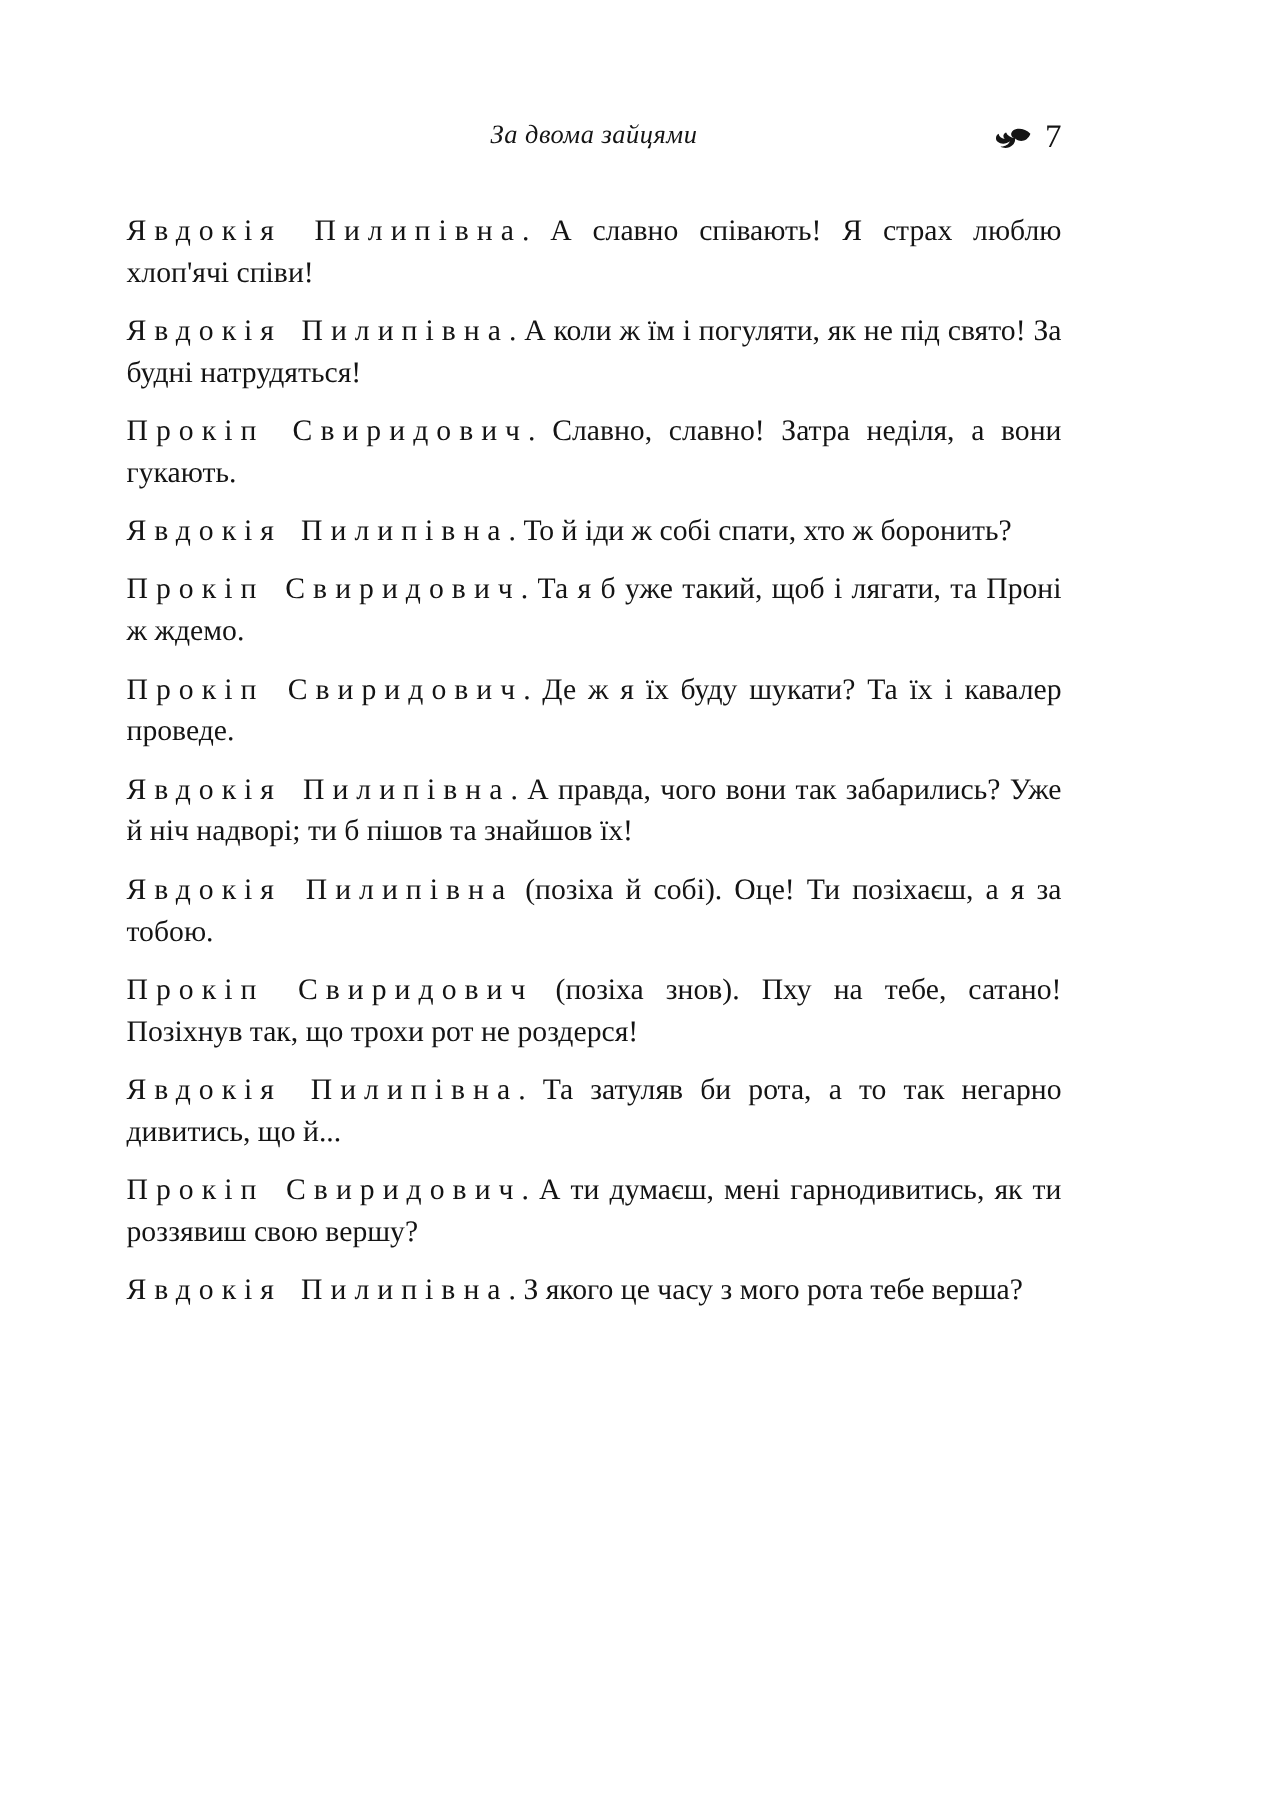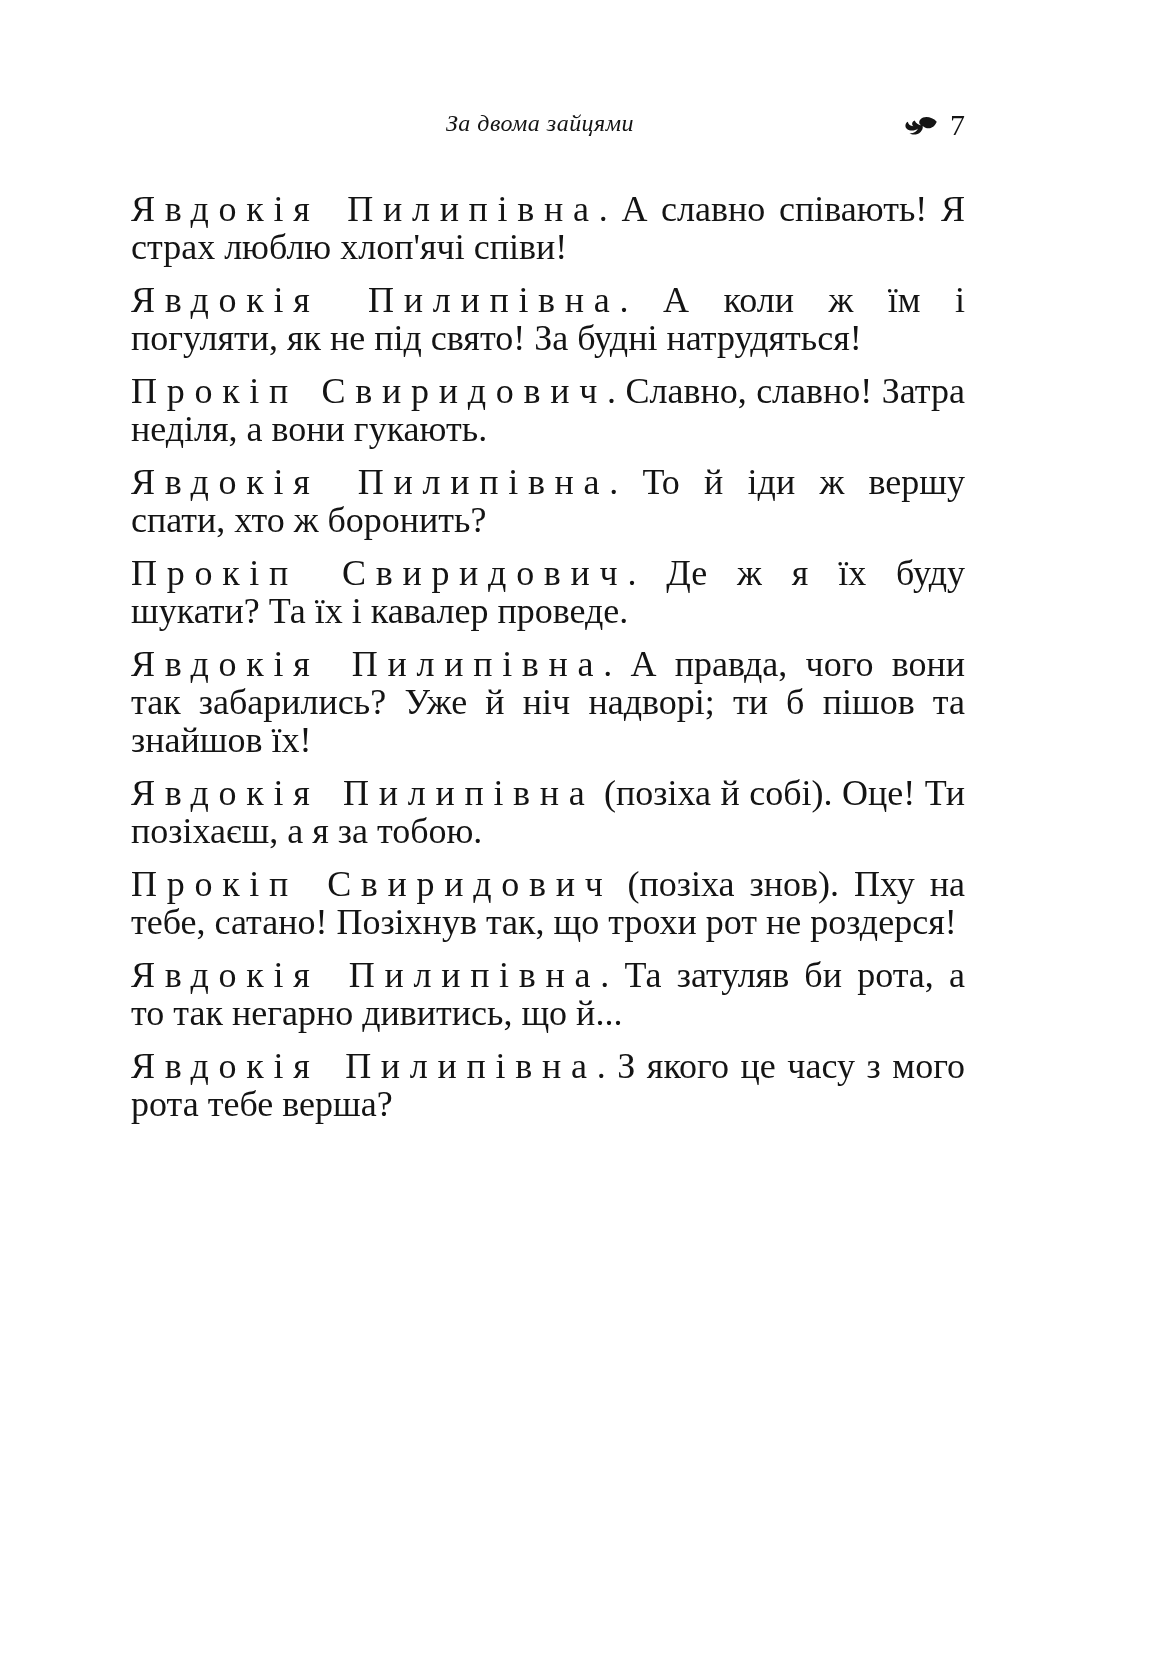--- a/index.html
+++ b/index.html
@@ -44,24 +44,24 @@
   }
   .ornament {
     display: inline-block;
     line-height: 0;
   }
   .page-number {
     font-size: 30px;
     line-height: 34px;
   }
   .dialogue p {
-    font-size: 36px;
+    font-size: 27px;
     line-height: 38px;
     text-align: justify;
-    margin: 0 0 15px 16px;
+    margin: 0 0 15px 0;
   }
   .speaker {
     letter-spacing: 0.27em;
     word-spacing: 0.12em;
   }
 </style>
 </head>
 <body>
 
 <div class="page">
@@ -90,32 +90,34 @@
   </header>
 
   <main class="dialogue" id="dialogue">
     <p><span class="speaker">Явдокія Пилипівна</span><span>. А славно співають! Я страх люблю хлоп'ячі співи!</span></p>
 
     <p><span class="speaker">Явдокія Пилипівна</span><span>. А коли ж їм і погуляти, як не під свято! За будні натрудяться!</span></p>
 
     <p><span class="speaker">Прокіп Свиридович</span><span>. Славно, славно! Затра неділя, а вони гукають.</span></p>
 
 
-    <p><span class="speaker">Явдокія Пилипівна</span><span>. То й іди ж вершу спати, хто ж боронить?</span></p>
+    <p><span class="speaker">Явдокія Пилипівна</span><span>. То й іди ж собі спати, хто ж боронить?</span></p>
 
+    <p><span class="speaker">Прокіп Свиридович</span><span>. Та я б уже такий, щоб і лягати, та Проні ж ждемо.</span></p>
 
     <p><span class="speaker">Прокіп Свиридович</span><span>. Де ж я їх буду шукати? Та їх і кавалер проведе.</span></p>
 
     <p><span class="speaker">Явдокія Пилипівна</span><span>. А правда, чого вони так забарились? Уже й ніч надворі; ти б пішов та знайшов їх!</span></p>
 
 
 
     <p><span class="speaker">Явдокія Пилипівна</span><span> (позіха й собі). Оце! Ти позіхаєш, а я за тобою.</span></p>
 
     <p><span class="speaker">Прокіп Свиридович</span><span> (позіха знов). Пху на тебе, сатано! Позіхнув так, що трохи рот не роздерся!</span></p>
 
     <p><span class="speaker">Явдокія Пилипівна</span><span>. Та затуляв би рота, а то так негарно дивитись, що й...</span></p>
 
+    <p><span class="speaker">Прокіп Свиридович</span><span>. А ти думаєш, мені гарнодивитись, як ти роззявиш свою вершу?</span></p>
 
     <p><span class="speaker">Явдокія Пилипівна</span><span>. З якого це часу з мого рота тебе верша?</span></p>
   </main>
 
 </div>
 
 </body></html>

